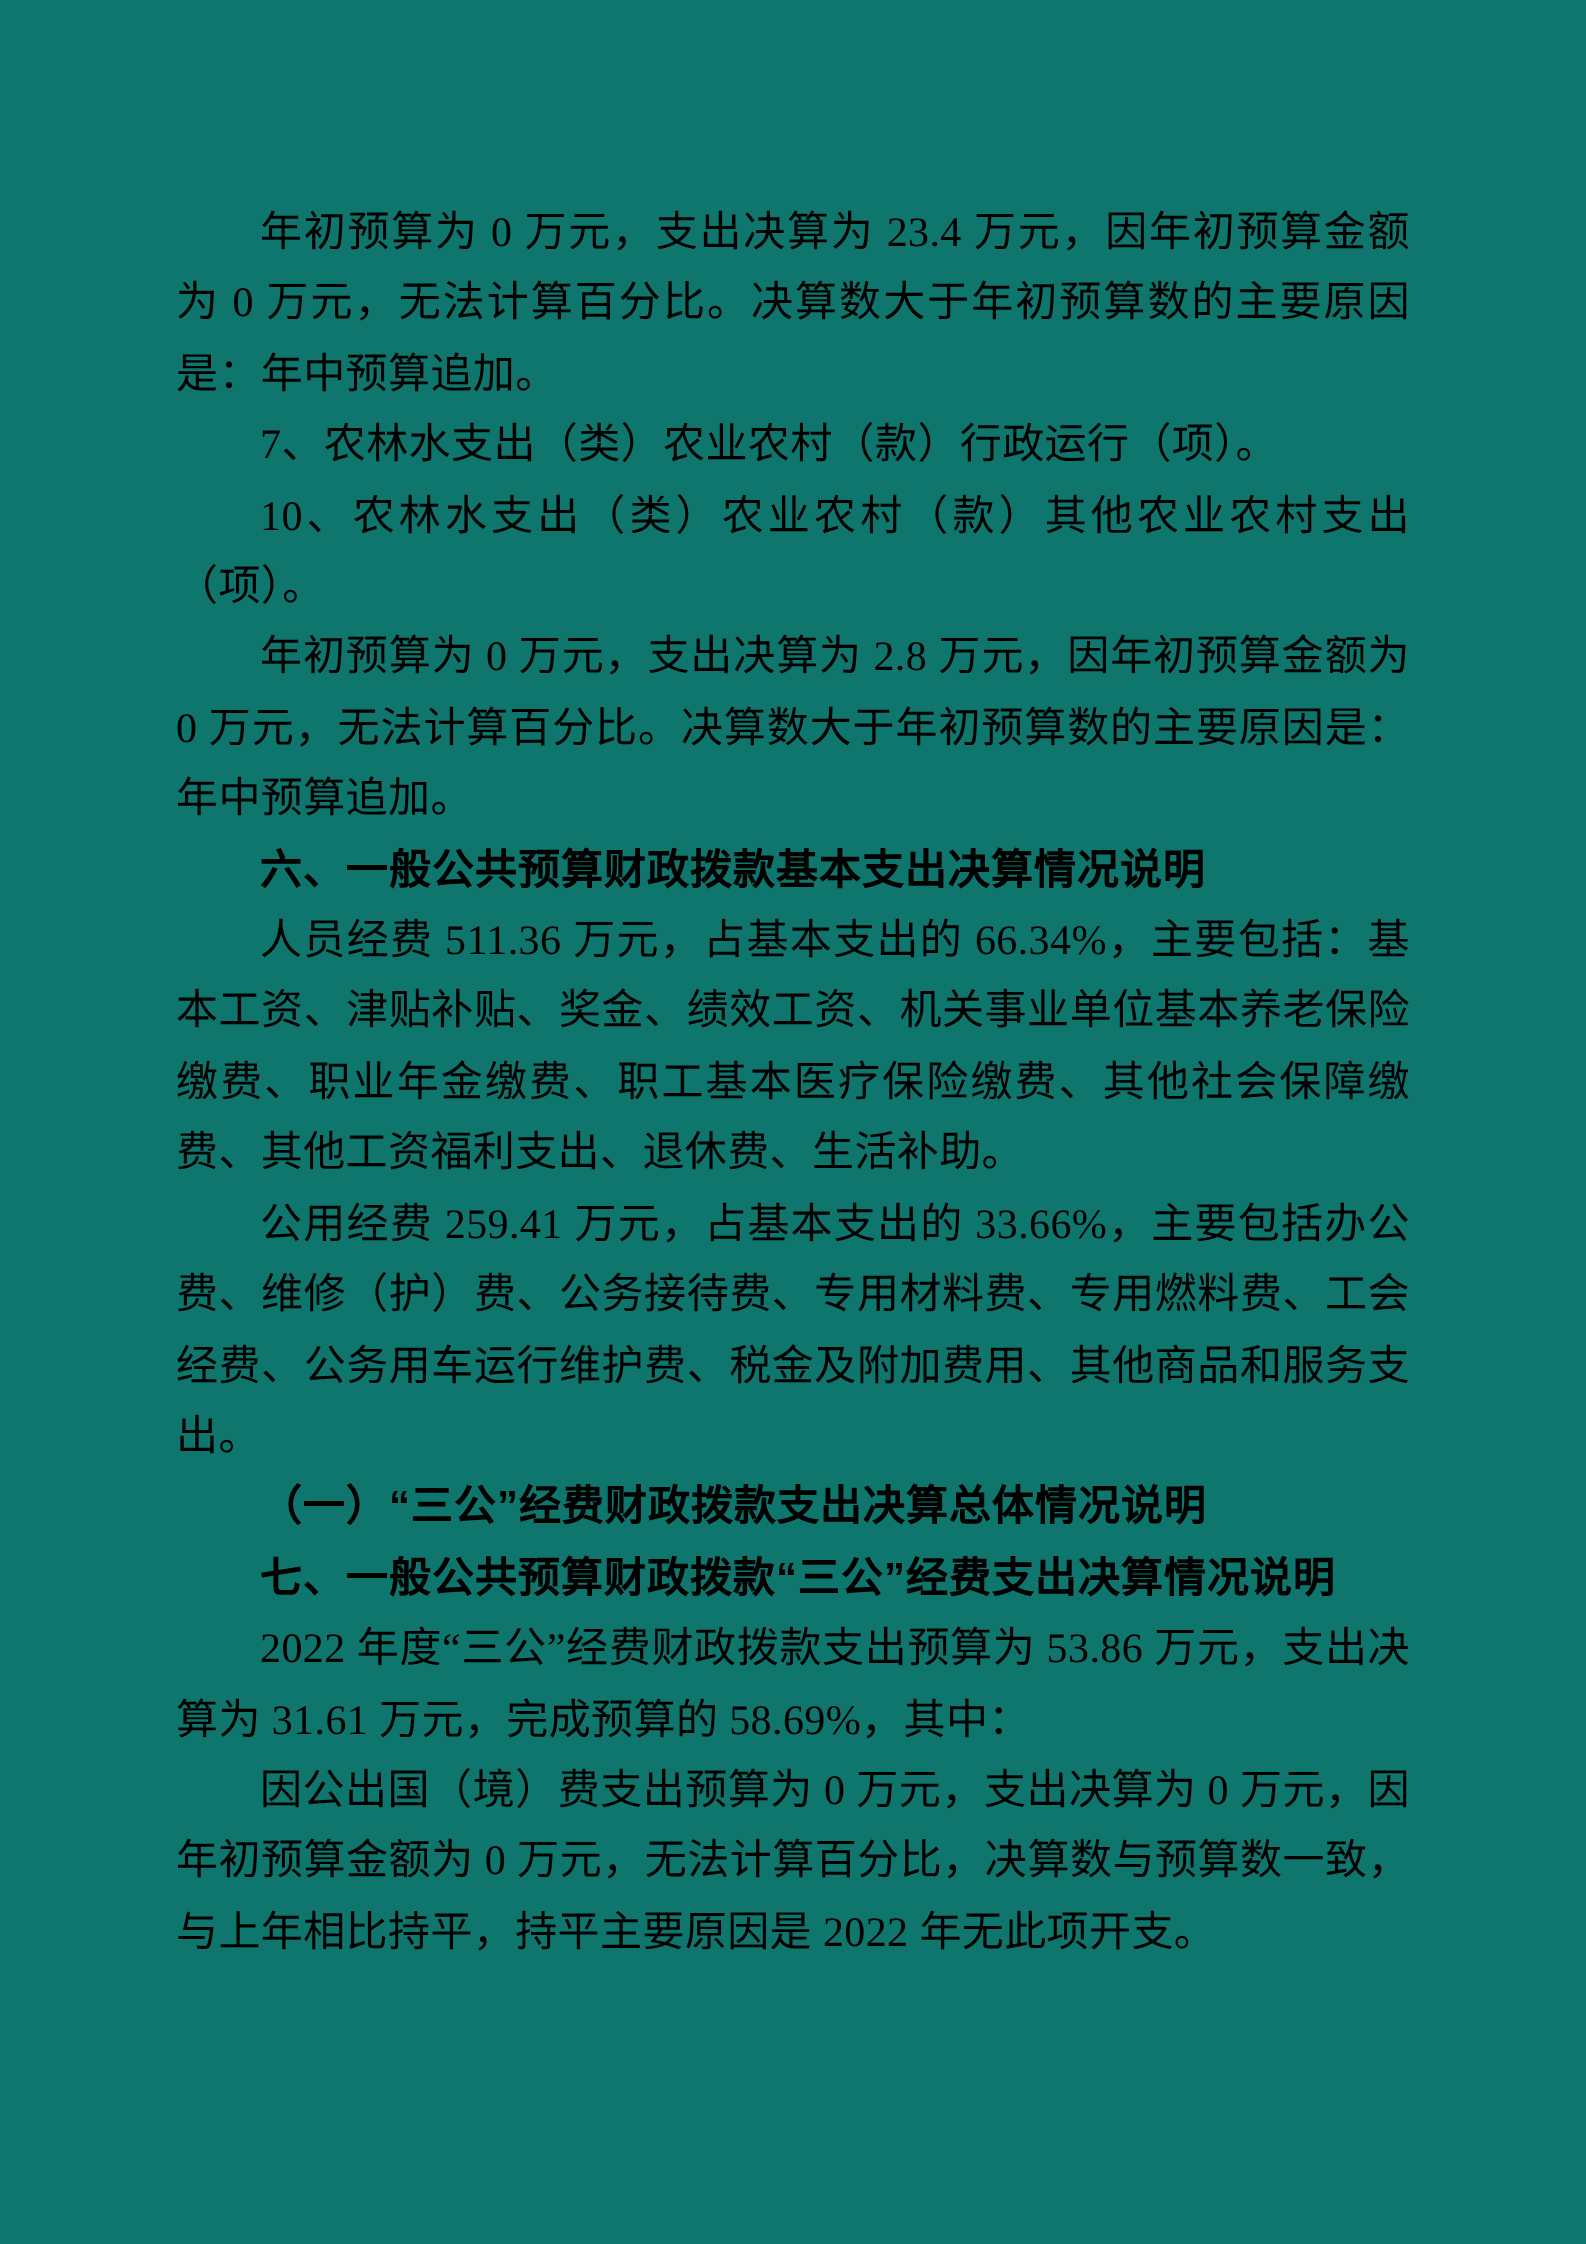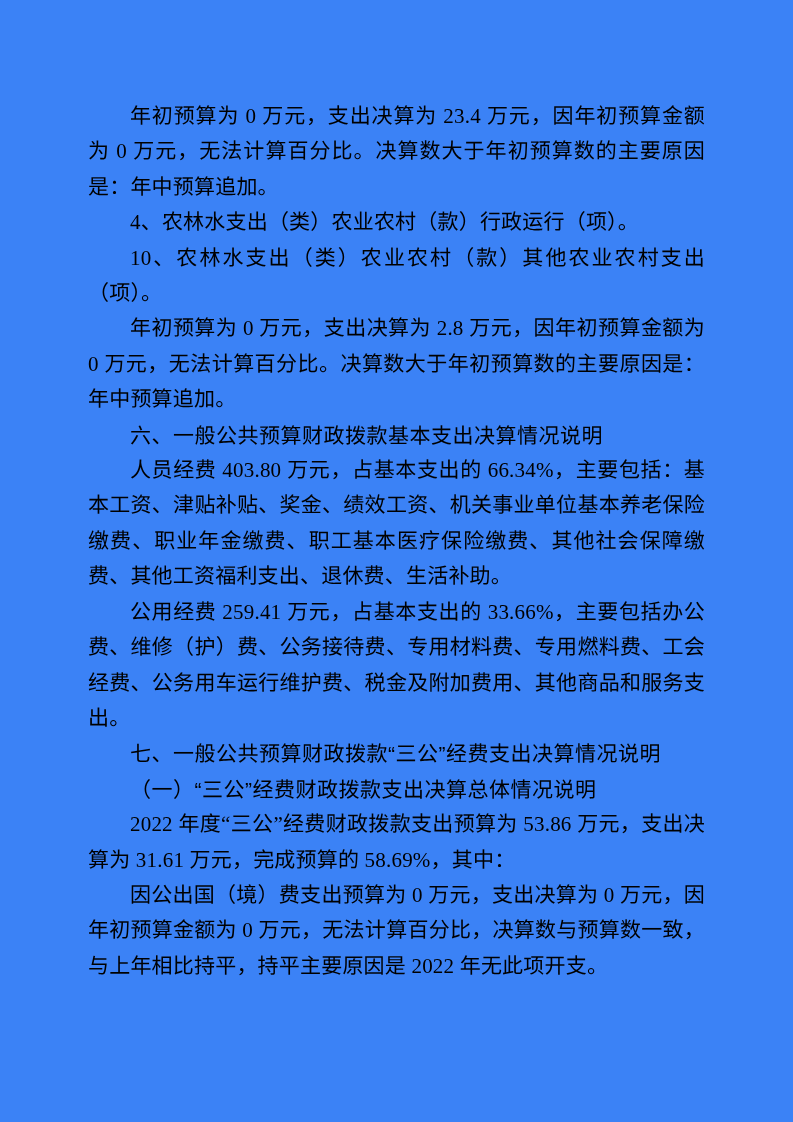--- a/index.html
+++ b/index.html
@@ -4,21 +4,21 @@
 <style>
   html, body {
     margin: 0;
     padding: 0;
     background: #ffffff;
   }
   .page {
     position: relative;
     width: 793px;
     height: 1122px;
-    background: #3b82f6;
+    background: #0f766e;
     color: #000000;
     overflow: hidden;
   }
   .content {
     position: absolute;
     left: 88px;
     top: 99px;
     width: 617px;
     font-family: "Liberation Serif", "DejaVu Serif", serif;
     font-size: 21px;
@@ -26,34 +26,34 @@
     text-align: justify;
     letter-spacing: 0.2px;
   }
   .content p {
     margin: 0;
     padding: 0;
     text-indent: 2em;
   }
   .content p.heading {
     font-family: "Liberation Sans", "DejaVu Sans", sans-serif;
-    font-weight: normal;
+    font-weight: bold;
     letter-spacing: 0.5px;
   }
 </style>
 </head>
 <body>
 
 <div class="page">
   <div class="content">
     <p>年初预算为 0 万元，支出决算为 23.4 万元，因年初预算金额为 0 万元，无法计算百分比。决算数大于年初预算数的主要原因是：年中预算追加。</p>
-    <p>4、农林水支出（类）农业农村（款）行政运行（项）。</p>
+    <p>7、农林水支出（类）农业农村（款）行政运行（项）。</p>
     <p>10、农林水支出（类）农业农村（款）其他农业农村支出（项）。</p>
     <p>年初预算为 0 万元，支出决算为 2.8 万元，因年初预算金额为 0 万元，无法计算百分比。决算数大于年初预算数的主要原因是：年中预算追加。</p>
     <p class="heading">六、一般公共预算财政拨款基本支出决算情况说明</p>
-    <p>人员经费 403.80 万元，占基本支出的 66.34%，主要包括：基本工资、津贴补贴、奖金、绩效工资、机关事业单位基本养老保险缴费、职业年金缴费、职工基本医疗保险缴费、其他社会保障缴费、其他工资福利支出、退休费、生活补助。</p>
+    <p>人员经费 511.36 万元，占基本支出的 66.34%，主要包括：基本工资、津贴补贴、奖金、绩效工资、机关事业单位基本养老保险缴费、职业年金缴费、职工基本医疗保险缴费、其他社会保障缴费、其他工资福利支出、退休费、生活补助。</p>
     <p>公用经费 259.41 万元，占基本支出的 33.66%，主要包括办公费、维修（护）费、公务接待费、专用材料费、专用燃料费、工会经费、公务用车运行维护费、税金及附加费用、其他商品和服务支出。</p>
+    <p class="heading">（一）“三公”经费财政拨款支出决算总体情况说明</p>
     <p class="heading">七、一般公共预算财政拨款“三公”经费支出决算情况说明</p>
-    <p class="heading">（一）“三公”经费财政拨款支出决算总体情况说明</p>
     <p>2022 年度“三公”经费财政拨款支出预算为 53.86 万元，支出决算为 31.61 万元，完成预算的 58.69%，其中：</p>
     <p>因公出国（境）费支出预算为 0 万元，支出决算为 0 万元，因年初预算金额为 0 万元，无法计算百分比，决算数与预算数一致，与上年相比持平，持平主要原因是 2022 年无此项开支。</p>
   </div>
 </div>
 
 </body></html>

